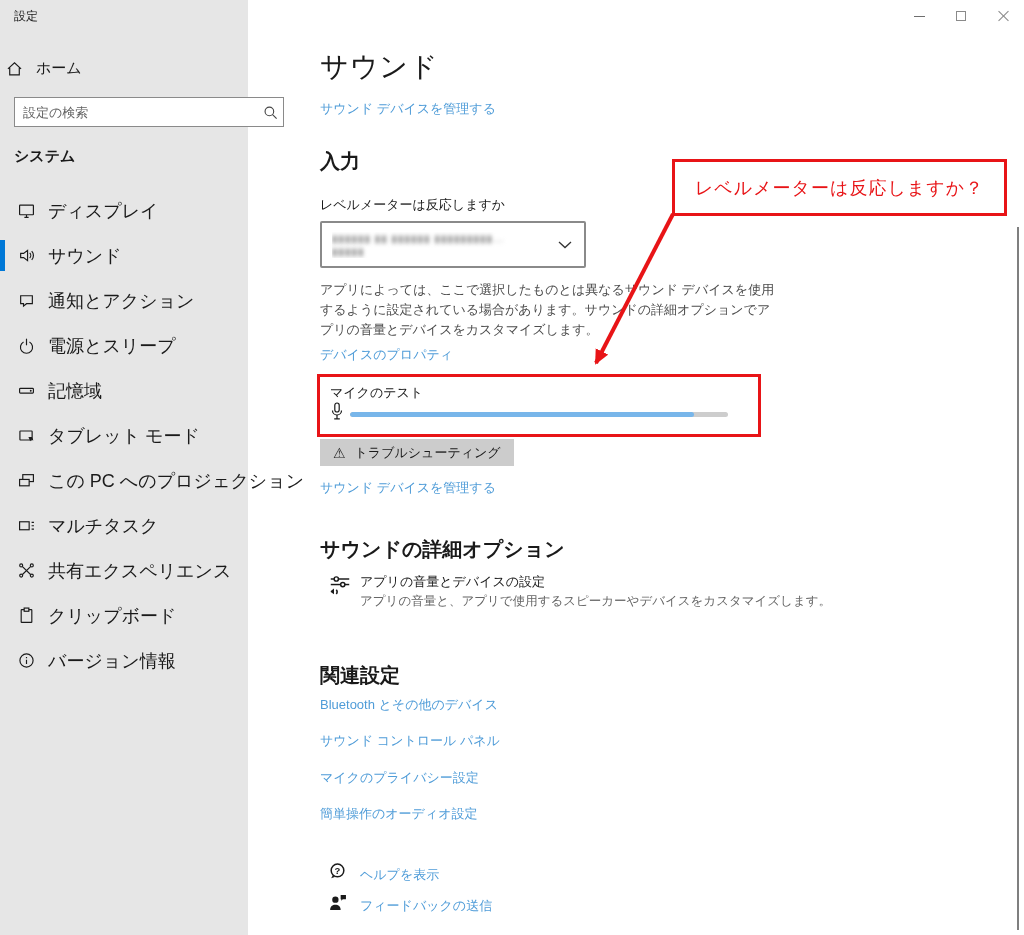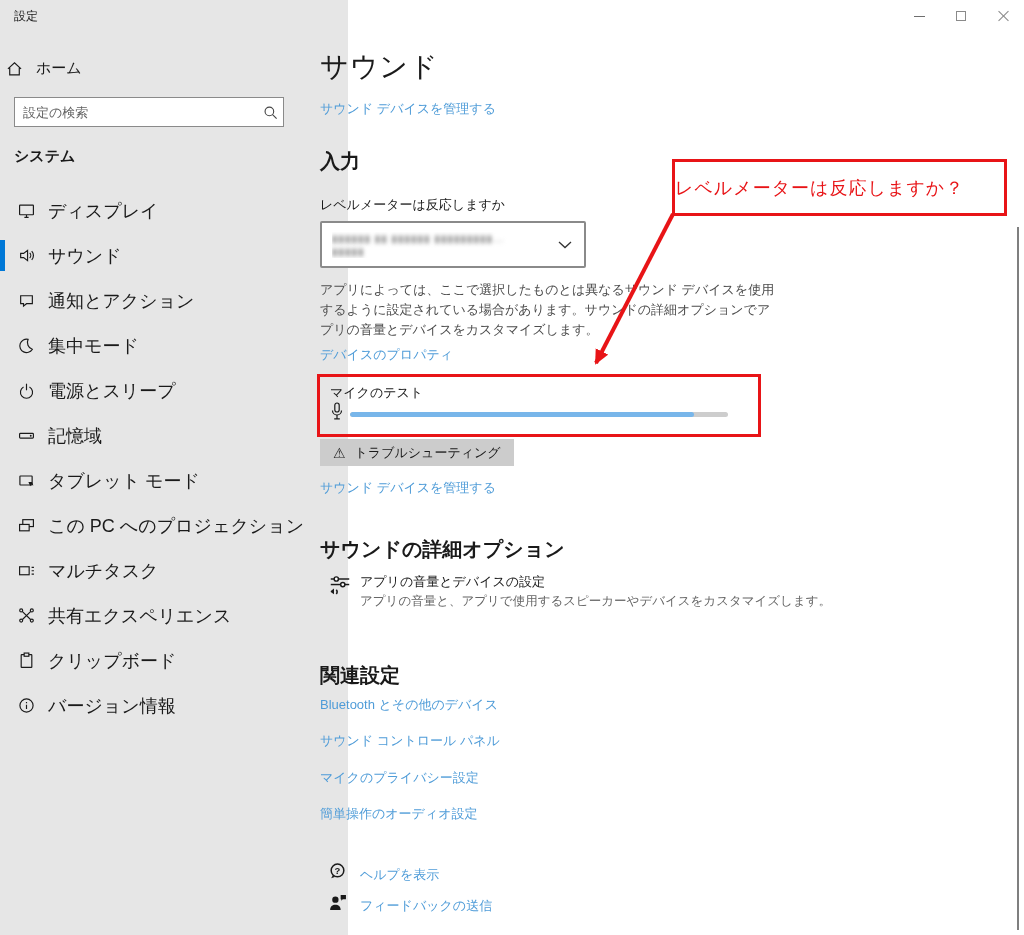--- a/index.html
+++ b/index.html
@@ -13,21 +13,21 @@
   *{box-sizing:border-box}
   html,body{margin:0;padding:0}
   body{
     width:1024px;height:935px;position:relative;overflow:hidden;
     background:#fff;color:#1a1a1a;
     font-family:"Liberation Sans",sans-serif;
   }
   .abs{position:absolute}
 
   
-  .sidebar{left:0;top:0;width:348px;height:935px;background:var(--sidebar)}
+  .sidebar{left:0;top:0;width:248px;height:935px;background:var(--sidebar)}
   .app-title{left:14px;top:8px;font-size:12px;color:#1a1a1a}
   .home-row{left:0;top:52px;width:300px;height:32px;display:flex;align-items:center;padding-left:6px;cursor:default}
   .home-row .ico{width:17px;height:17px;margin-right:13px;display:flex;align-items:center;justify-content:center}
   .home-label{font-size:15px}
   .search-box{left:14px;top:97px;width:270px;height:30px;background:#fff;border:1px solid #8a8a8a;display:flex;align-items:center}
   .search-input{flex:1;border:none;outline:none;background:transparent;font-size:13px;color:#333;padding:0 8px;font-family:"Liberation Sans",sans-serif}
   .search-input::placeholder{color:#5f5f5f}
   .search-ico{width:26px;display:flex;align-items:center;justify-content:center}
   .side-section{left:14px;top:147px;font-size:15px;font-weight:700}
   .nav{left:0;top:188px;width:300px}
@@ -83,21 +83,21 @@
   .lnk-rel1{left:320px;top:732px}
   .lnk-rel2{left:320px;top:769px}
   .lnk-rel3{left:320px;top:805px}
 
   .help-icon{left:328px;top:862px}
   .lnk-help{left:360px;top:866px}
   .feedback-icon{left:328px;top:893px}
   .lnk-feedback{left:360px;top:897px}
 
   
-  .callout{left:672px;top:159px;width:335px;height:57px;border:3px solid var(--red);background:#fff;display:flex;align-items:center;}
+  .callout{left:672px;top:159px;width:335px;height:57px;border:3px solid var(--red);background:#fff;display:flex;align-items:center;justify-content:center}
   .callout-text{color:var(--red);font-size:18px;font-weight:500;letter-spacing:1px;white-space:nowrap}
   .arrow-svg{left:555px;top:203px;pointer-events:none}
   .arrow-line{stroke:var(--red);stroke-width:4}
   .arrow-head{fill:var(--red)}
 
   .scrollbar{left:1017px;top:227px;width:2px;height:703px;background:#7f7f7f;cursor:pointer}
 </style>
 </head>
 <body>
 
@@ -144,28 +144,20 @@
         </span>
       <span class="nav-label">サウンド</span>
     </div>
     <div class="nav-item">
       <span class="nav-ico">
           <svg class="lic" width="17" height="17" viewBox="0 0 16 16">
             <path d="M2.5 3.5h11v7.5H8l-2.8 2.3v-2.3H2.5z"></path>
           </svg>
         </span>
       <span class="nav-label">通知とアクション</span>
-    </div>
-    <div class="nav-item">
-      <span class="nav-ico">
-          <svg class="lic" width="17" height="17" viewBox="0 0 16 16">
-            <path d="M9.5 2.2a6.3 6.3 0 103.9 9.4A6.9 6.9 0 019.5 2.2z"></path>
-          </svg>
-        </span>
-      <span class="nav-label">集中モード</span>
     </div>
     <div class="nav-item">
       <span class="nav-ico">
           <svg class="lic" width="17" height="17" viewBox="0 0 16 16">
             <path d="M5.2 4.6a5.7 5.7 0 105.6 0"></path>
             <path d="M8 1.6v6.2"></path>
           </svg>
         </span>
       <span class="nav-label">電源とスリープ</span>
     </div>

